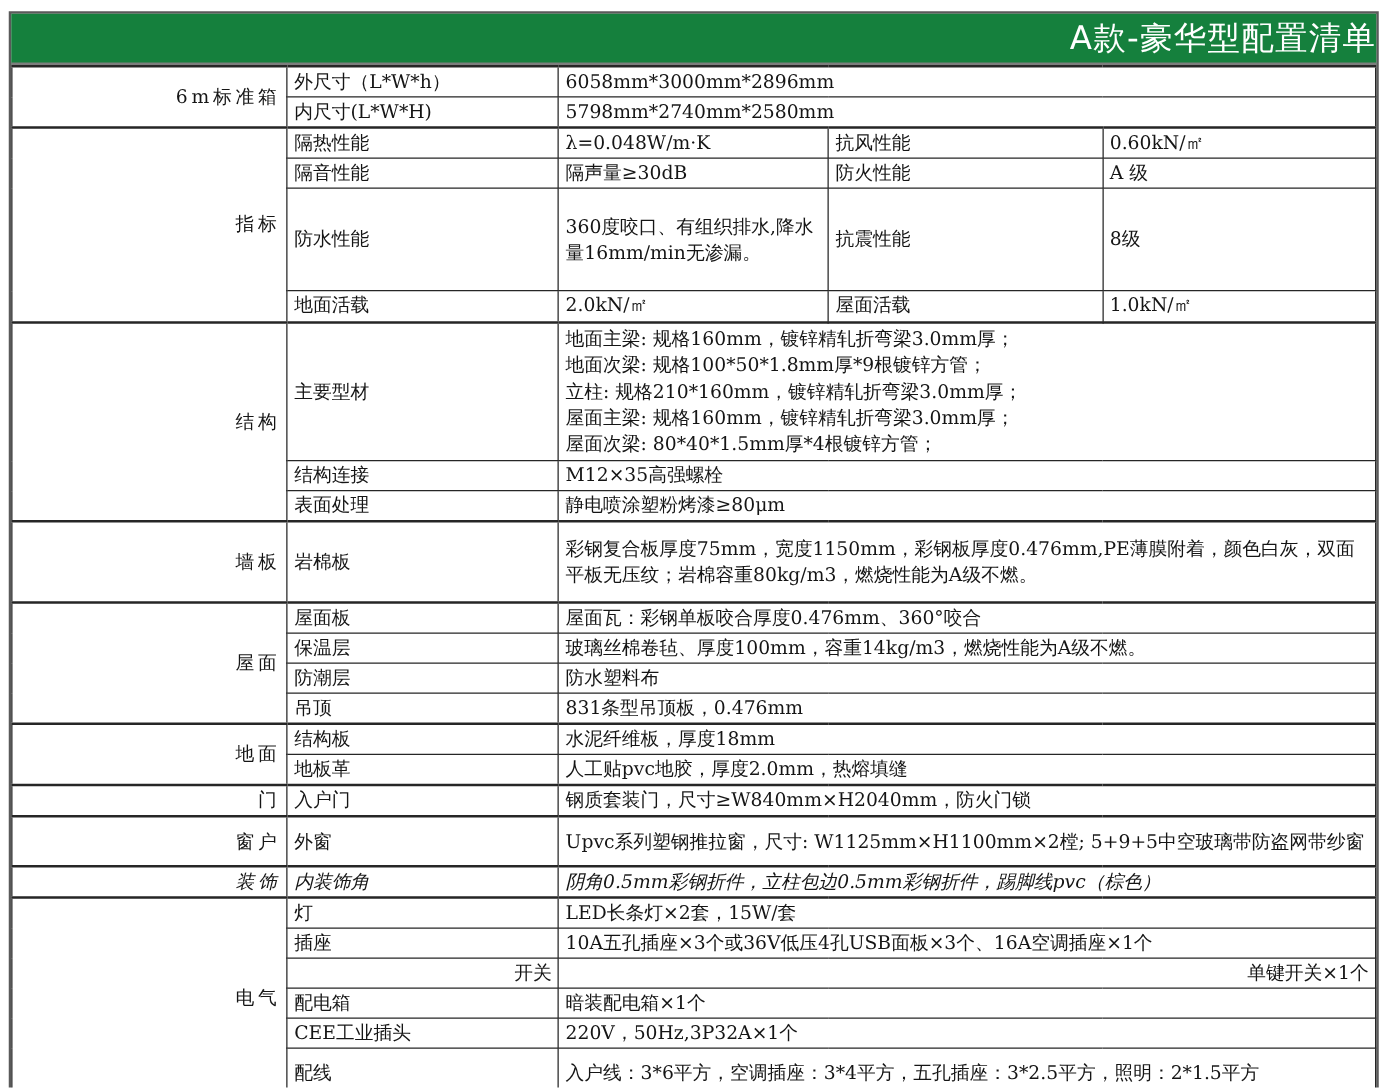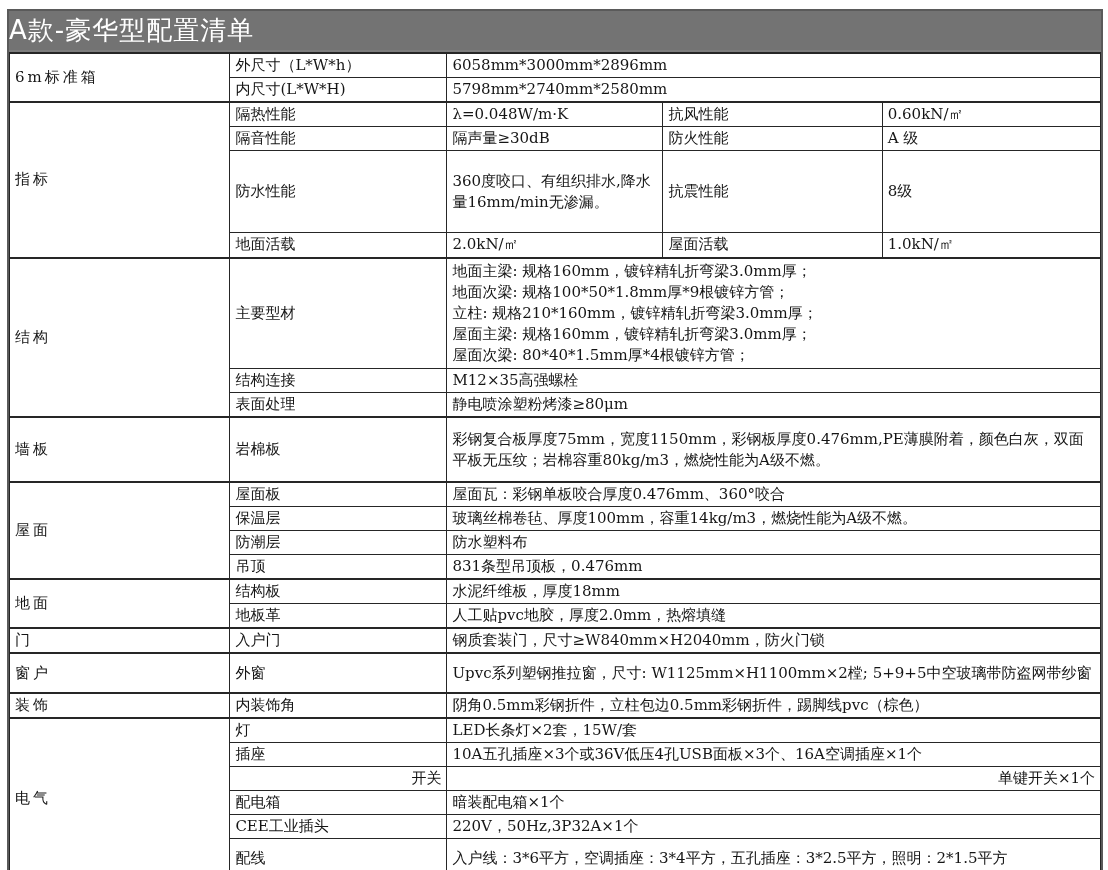--- a/index.html
+++ b/index.html
@@ -10,25 +10,25 @@
     position: absolute;
     left: 7px;
     top: 9px;
     width: 1096px;
     border: 2px solid #5a5a5a;
     background: #ffffff;
   }
 
   .title-bar {
     height: 41px;
-    background: #737373;
+    background: #15803d;
     border-bottom: 2px solid #7d7d7d;
     display: flex;
     align-items: center;
-    justify-content: flex-start;
+    justify-content: flex-end;
   }
   .title-text {
     color: #ffffff;
     font-family: "DejaVu Sans", "Liberation Sans", sans-serif;
     font-size: 26px;
     font-weight: 500;
     letter-spacing: 1px;
   }
 
   table.spec {
@@ -39,21 +39,21 @@
   table.spec td {
     border: 1px solid #262626;
     font-size: 15px;
     line-height: 21px;
     padding: 1px 5px;
     vertical-align: middle;
     white-space: pre-line;
     overflow: hidden;
   }
   table.spec td.cat {
-    text-align: left;
+    text-align: right;
     letter-spacing: 3px;
   }
   table.spec td.sec-start {
     border-top: 2px solid #262626;
   }
 </style>
 </head>
 <body>
 
 <div class="sheet">
@@ -154,21 +154,21 @@
         <tr style="height: 22px;">
           <td class="cat sec-start" rowspan="1">门</td>
           <td class="sec-start">入户门</td>
           <td colspan="3" class="sec-start">钢质套装门，尺寸≥W840mm×H2040mm，防火门锁</td>
         </tr>
         <tr style="height: 40px; margin-top: 27px;">
           <td class="cat sec-start" rowspan="1">窗户</td>
           <td class="sec-start">外窗</td>
           <td colspan="3" class="sec-start">Upvc系列塑钢推拉窗，尺寸: W1125mm×H1100mm×2樘; 5+9+5中空玻璃带防盗网带纱窗</td>
         </tr>
-        <tr style="height: 21px;">
+        <tr style="height: 21px; font-style: italic;">
           <td class="cat sec-start" rowspan="1">装饰</td>
           <td class="sec-start">内装饰角</td>
           <td colspan="3" class="sec-start">阴角0.5mm彩钢折件，立柱包边0.5mm彩钢折件，踢脚线pvc（棕色）</td>
         </tr>
         <tr style="height: 22px;">
           <td class="cat sec-start" rowspan="6">电气</td>
           <td class="sec-start">灯</td>
           <td colspan="3" class="sec-start">LED长条灯×2套，15W/套</td>
         </tr>
         <tr style="height: 21px;">

